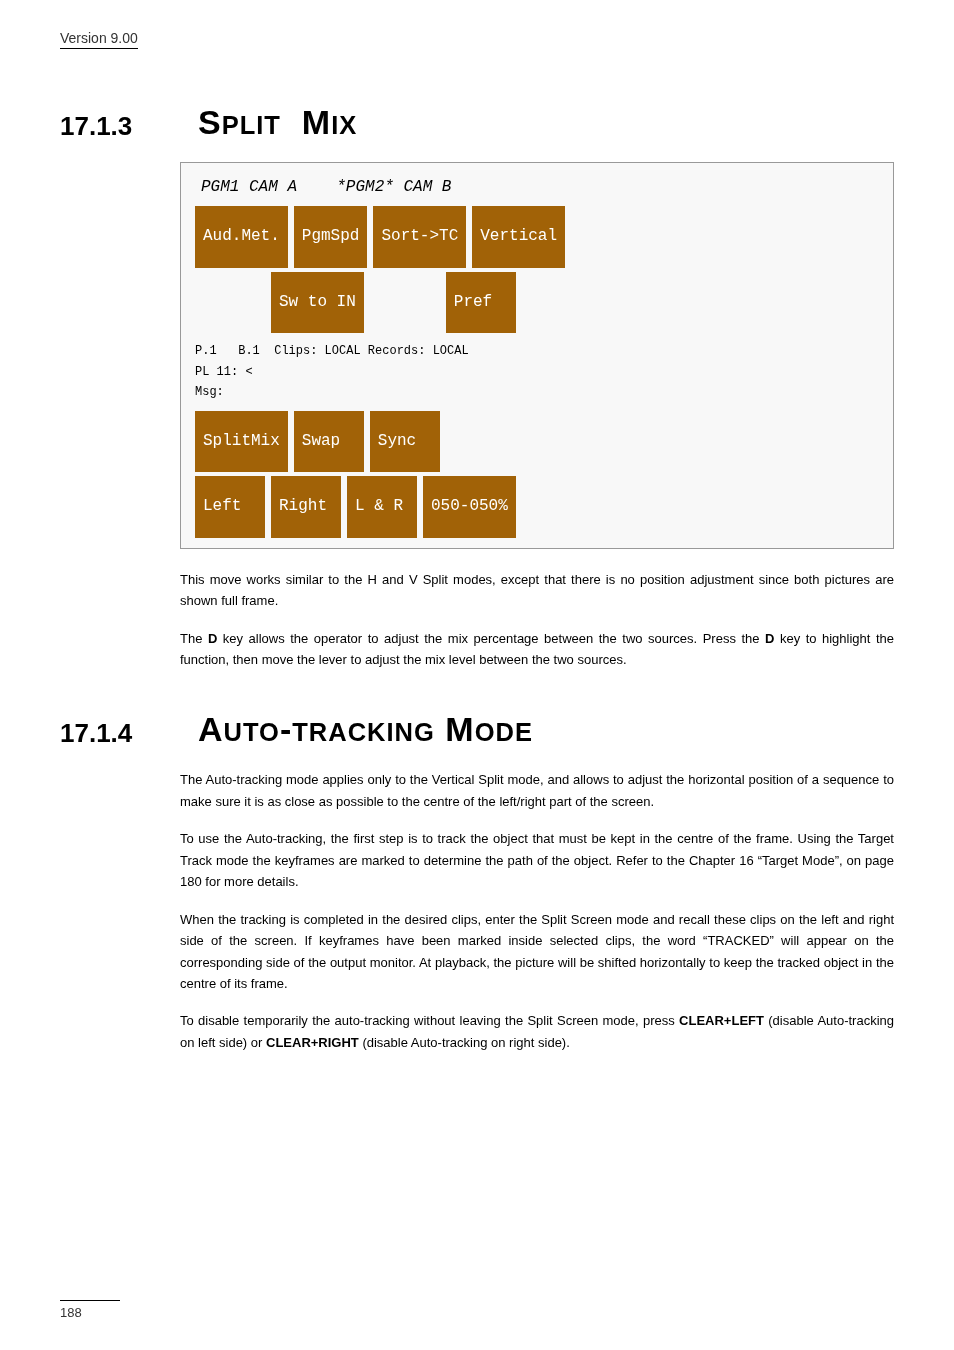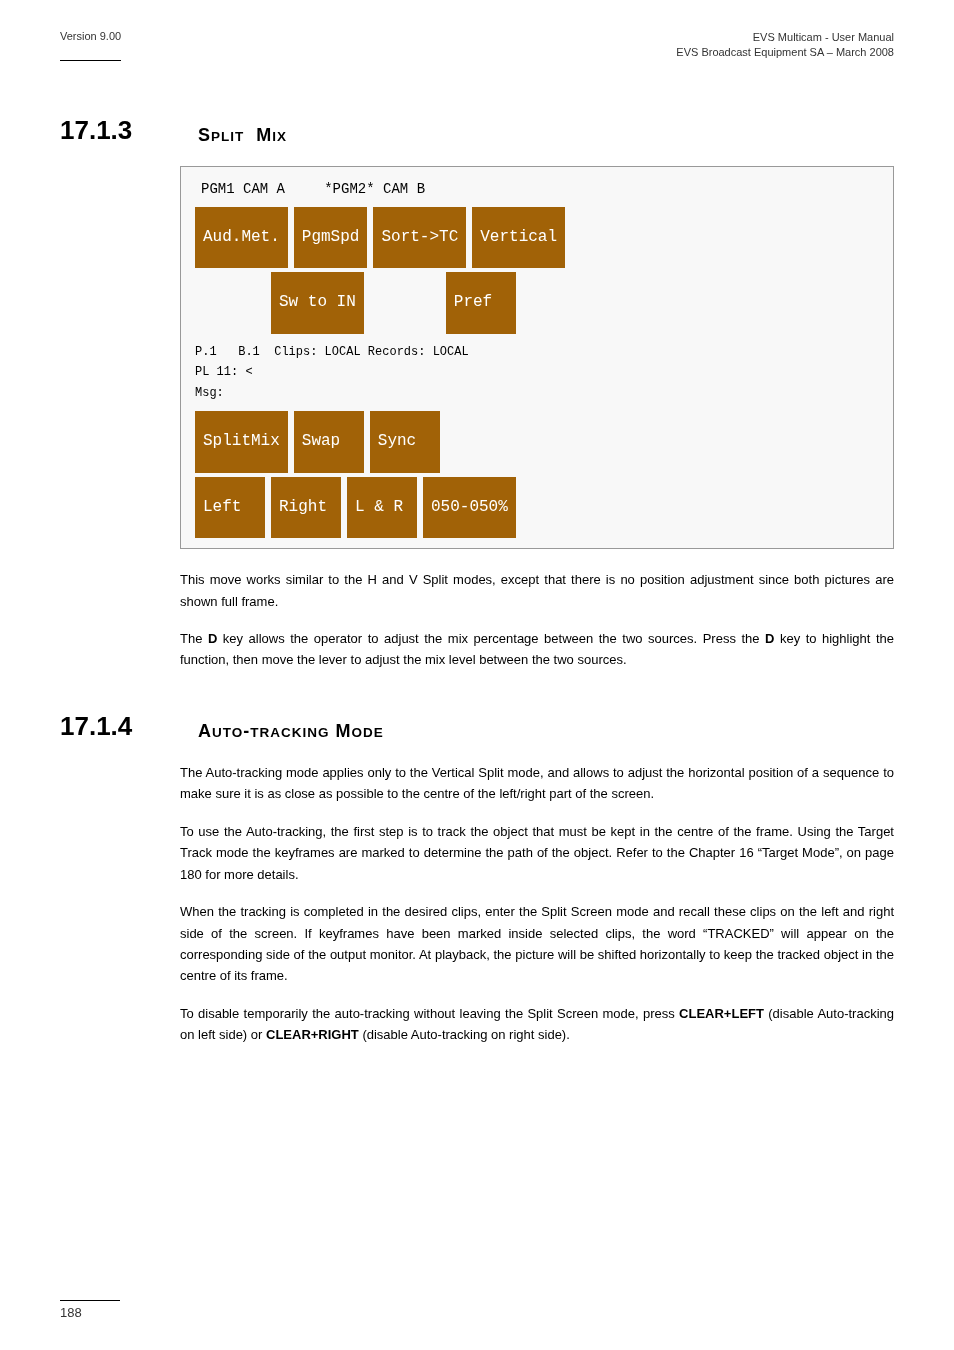--- a/index.html
+++ b/index.html
@@ -15,21 +15,21 @@
       color: #000000;
       width: 954px;
       min-height: 1350px;
       position: relative;
     }
 
     .page-header {
       display: flex;
       justify-content: space-between;
       padding: 30px 60px 0 60px;
-      font-size: 11px;
+      font-size: 14px;
       color: #333;
     }
 
     .page-header .version {
       border-bottom: 1px solid #000;
       padding-bottom: 2px;
     }
 
     .page-header .title-right {
       text-align: right;
@@ -48,44 +48,45 @@
       margin-top: 14px;
     }
 
     .section-number {
       font-size: 26px;
       font-weight: bold;
       min-width: 90px;
     }
 
     .section-title {
-      font-size: 18px;
+      font-size: 34px;
       font-weight: bold;
       font-variant: small-caps;
       letter-spacing: 1px;
     }
 
     
     .terminal-box {
       border: 1px solid #999;
       background: #f8f8f8;
       font-family: 'Courier New', Courier, monospace;
       font-size: 12px;
       padding: 10px 14px;
       margin-left: 120px;
       margin-bottom: 20px;
       line-height: 1.6;
       color: #000;
     }
 
     .term-plain {
       font-family: 'Courier New', Courier, monospace;
-      font-size: 14px;
+      font-size: 16px;
       padding: 1px 6px;
       display: inline-block;
+      font-style: italic;
     }
 
     .paragraph {
       margin-left: 120px;
       margin-bottom: 16px;
       font-size: 13px;
       line-height: 1.65;
       text-align: justify;
     }
 
@@ -123,24 +124,20 @@
       padding: 18px 8px;
       display: inline-block;
       min-width: 70px;
     }
   </style>
 </head>
 <body>
 
 <div class="page-header">
   <div class="version">Version 9.00</div>
-  <div class="title-right">
-    <div>EVS Multicam - User Manual</div>
-    <div>EVS Broadcast Equipment SA – March 2008</div>
-  </div>
 </div>
 
 <div class="content">
 
   <div class="section-header">
     <span class="section-number">17.1.3</span>
     <span class="section-title">
       <span>S<span style="font-size:0.75em">PLIT</span></span>
       &nbsp;<span>M<span style="font-size:0.75em">IX</span></span>
     </span>

